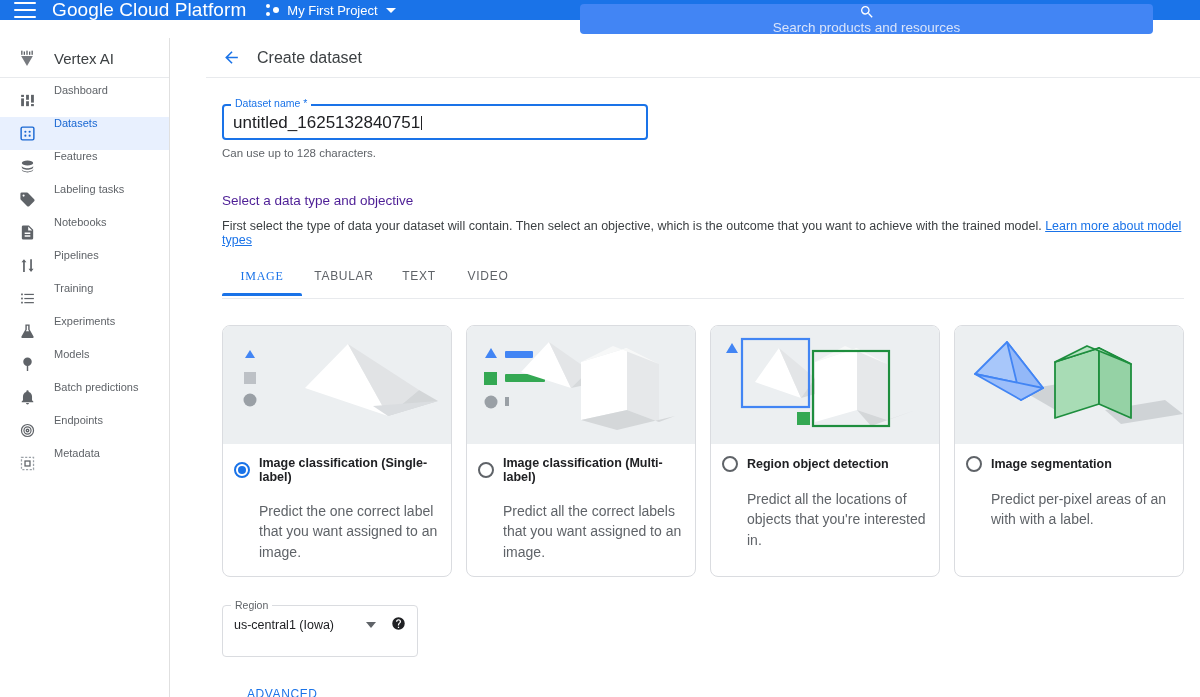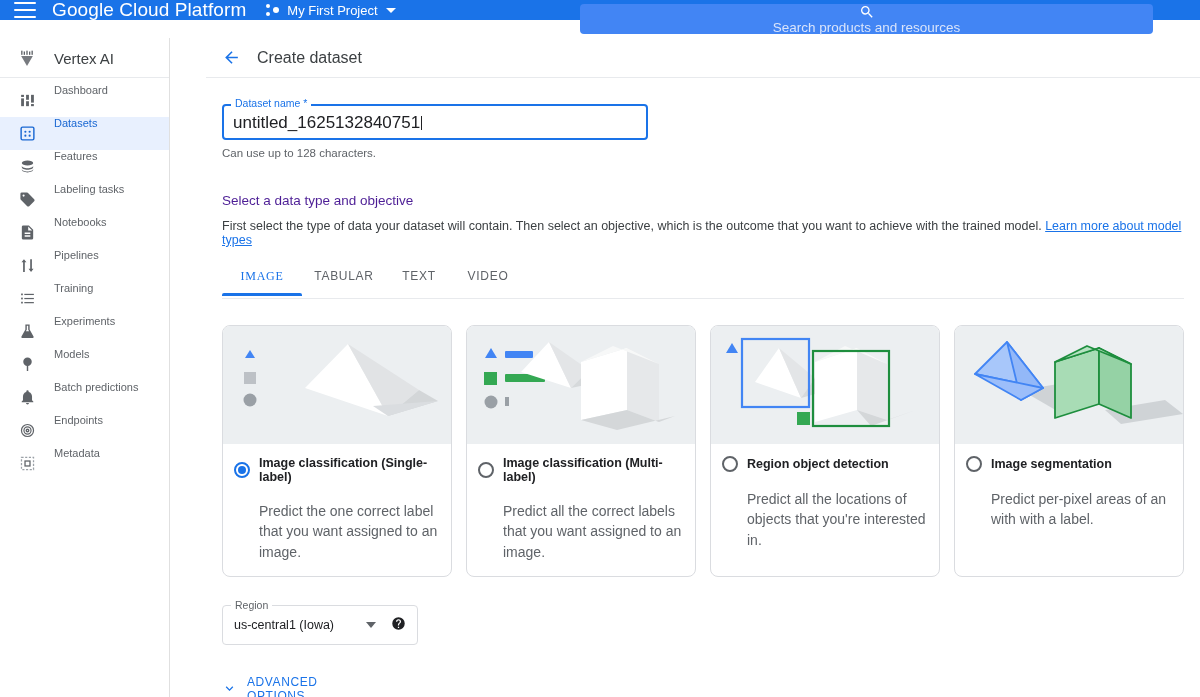--- a/index.html
+++ b/index.html
@@ -196,21 +196,21 @@
   }
   .opt-label { font-size: 12.5px; color: #202124; font-weight: bold; }
   .opt-desc {
     margin-top: 17px; margin-left: 25px;
     font-size: 14px; color: #5f6368; line-height: 1.45;
   }
 
   
   .region-wrap {
     margin-top: 28px; position: relative;
-    width: 196px; height: 40px;
+    width: 196px; height: 52px;
   }
   .region-box {
     position: absolute; inset: 0;
     border: 1px solid #dadce0; border-radius: 4px; background: #fff;
   }
   .region-legend {
     position: absolute; left: 9px; top: -6px;
     background: #fff; padding: 0 4px;
     font-size: 10.5px; color: #5f6368; line-height: 12px;
   }

